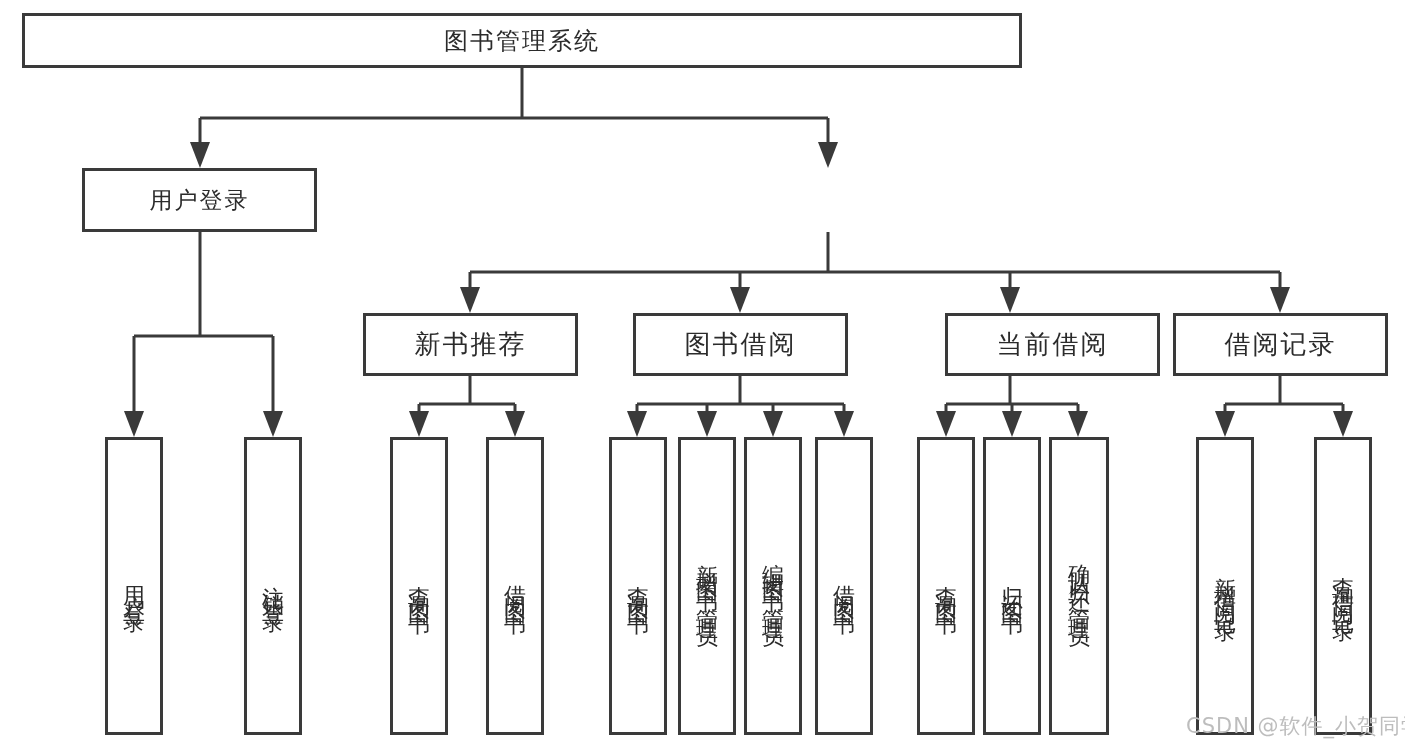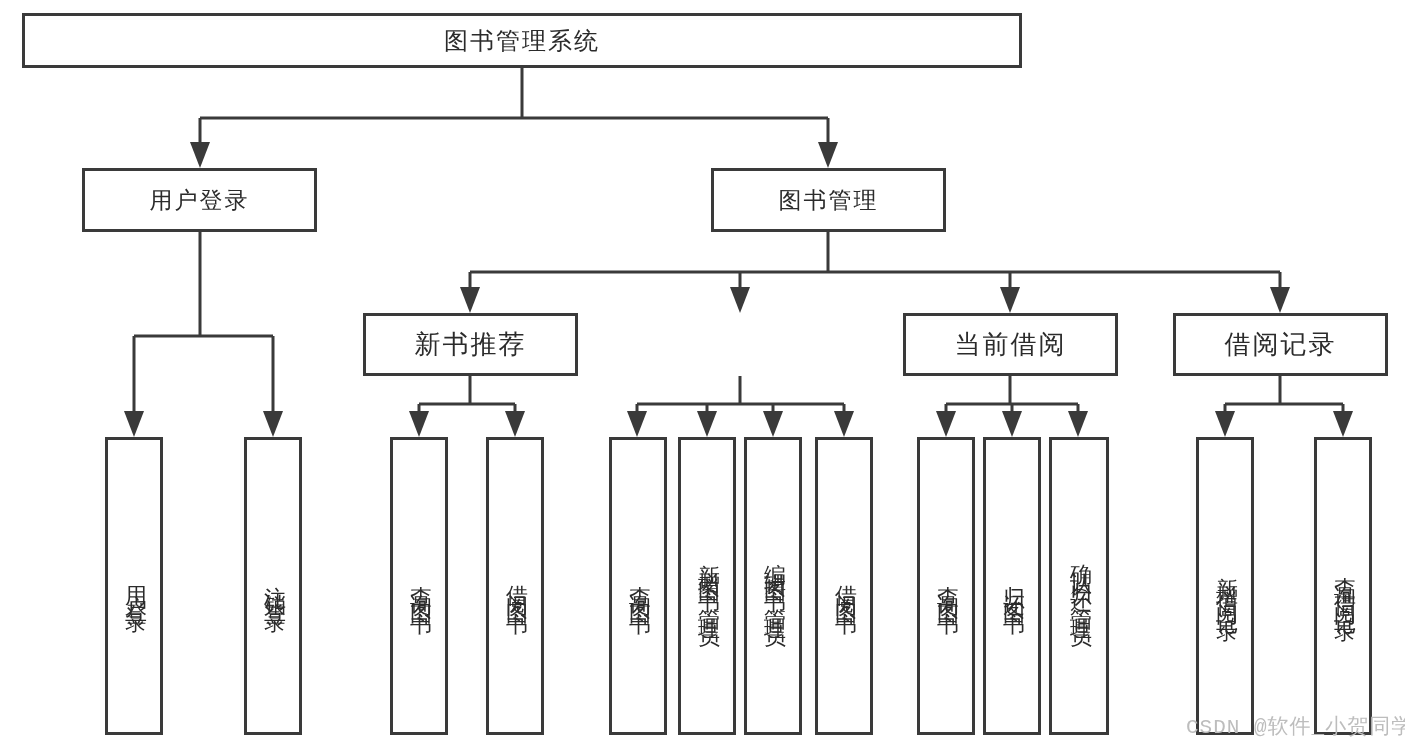--- a/index.html
+++ b/index.html
@@ -3,21 +3,21 @@
 <meta charset="utf-8">
 <style>
   :root{
     --line:#3a3a3a;
     --text:#2b2b2b;
     --watermark:#bdbdbd;
     --bg:#ffffff;
   }
   html,body{margin:0;padding:0;background:var(--bg);}
   body{font-family:"DejaVu Sans","Liberation Sans",sans-serif;color:var(--text);}
-  .stage{position:relative;width:1405px;height:747px;background:var(--bg);overflow:hidden;font-family:Liberation Mono, monospace;}
+  .stage{position:relative;width:1405px;height:747px;background:var(--bg);overflow:hidden;}
   .wires{position:absolute;left:0;top:0;width:1405px;height:747px;}
   .wires path{stroke:var(--line);stroke-width:3;fill:none;}
   .wires polygon{fill:var(--line);stroke:none;}
   .node{
     position:absolute;box-sizing:border-box;border:3px solid var(--line);
     background:#fff;display:flex;align-items:center;justify-content:center;
     text-align:center;color:var(--text);
   }
   .root{left:22px;top:13px;width:1000px;height:55px;font-size:24px;letter-spacing:2px;}
   .lvl1{top:168px;width:235px;height:64px;font-size:23px;letter-spacing:2px;}
@@ -83,28 +83,28 @@
     </g>
   </svg>
 
   <div class="node root">
     <span>图书管理系统</span>
   </div>
 
   <div class="node lvl1" style="left:82px">
     <span>用户登录</span>
   </div>
-  <div class="node lvl1" style="left:711px">
-    <span>图书管理</span>
-  </div>
 
   <div class="node lvl2" style="left:363px">
     <span>新书推荐</span>
   </div>
-  <div class="node lvl2" style="left:903px">
+  <div class="node lvl2" style="left:633px">
+    <span>图书借阅</span>
+  </div>
+  <div class="node lvl2" style="left:945px">
     <span>当前借阅</span>
   </div>
   <div class="node lvl2" style="left:1173px">
     <span>借阅记录</span>
   </div>
 
   <div class="node leaf" style="left:105px">
     <span class="vtext">用户登录</span>
   </div>
   <div class="node leaf" style="left:244px">

